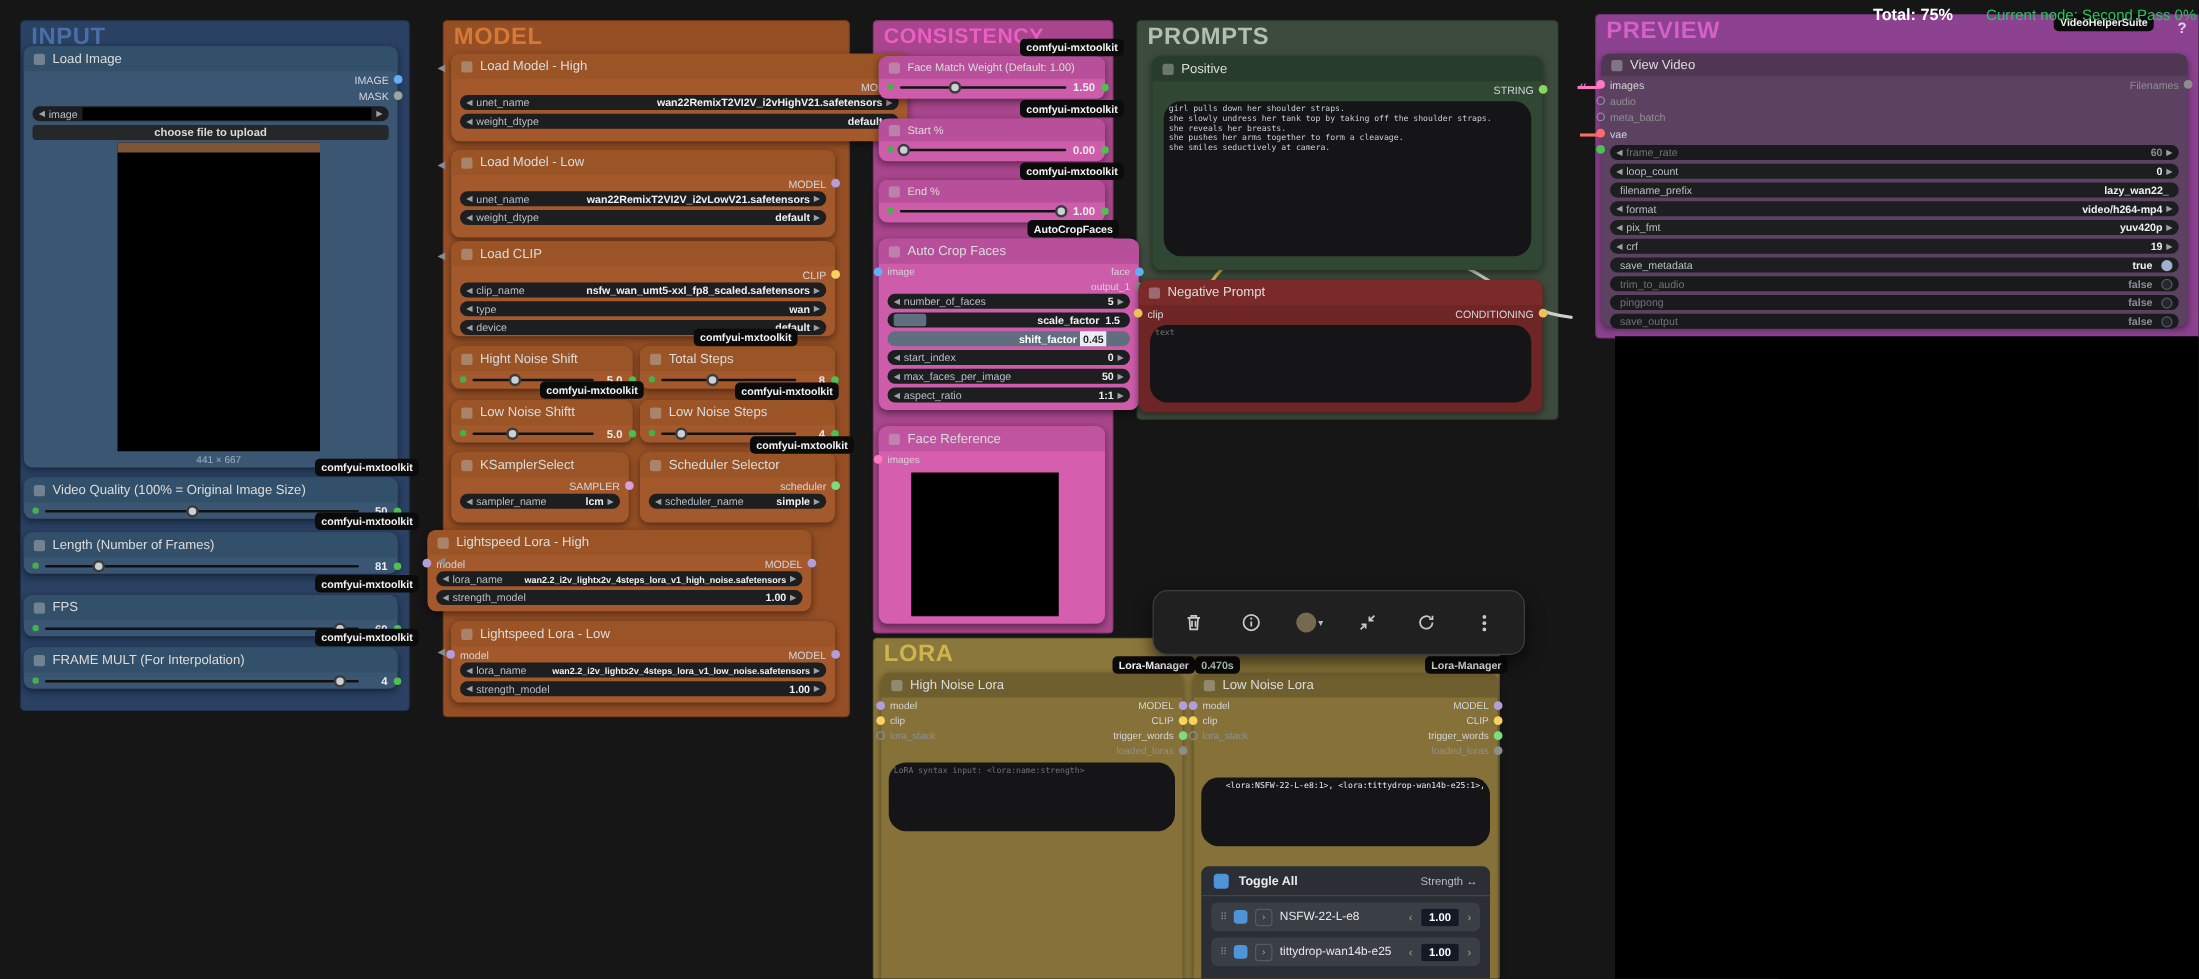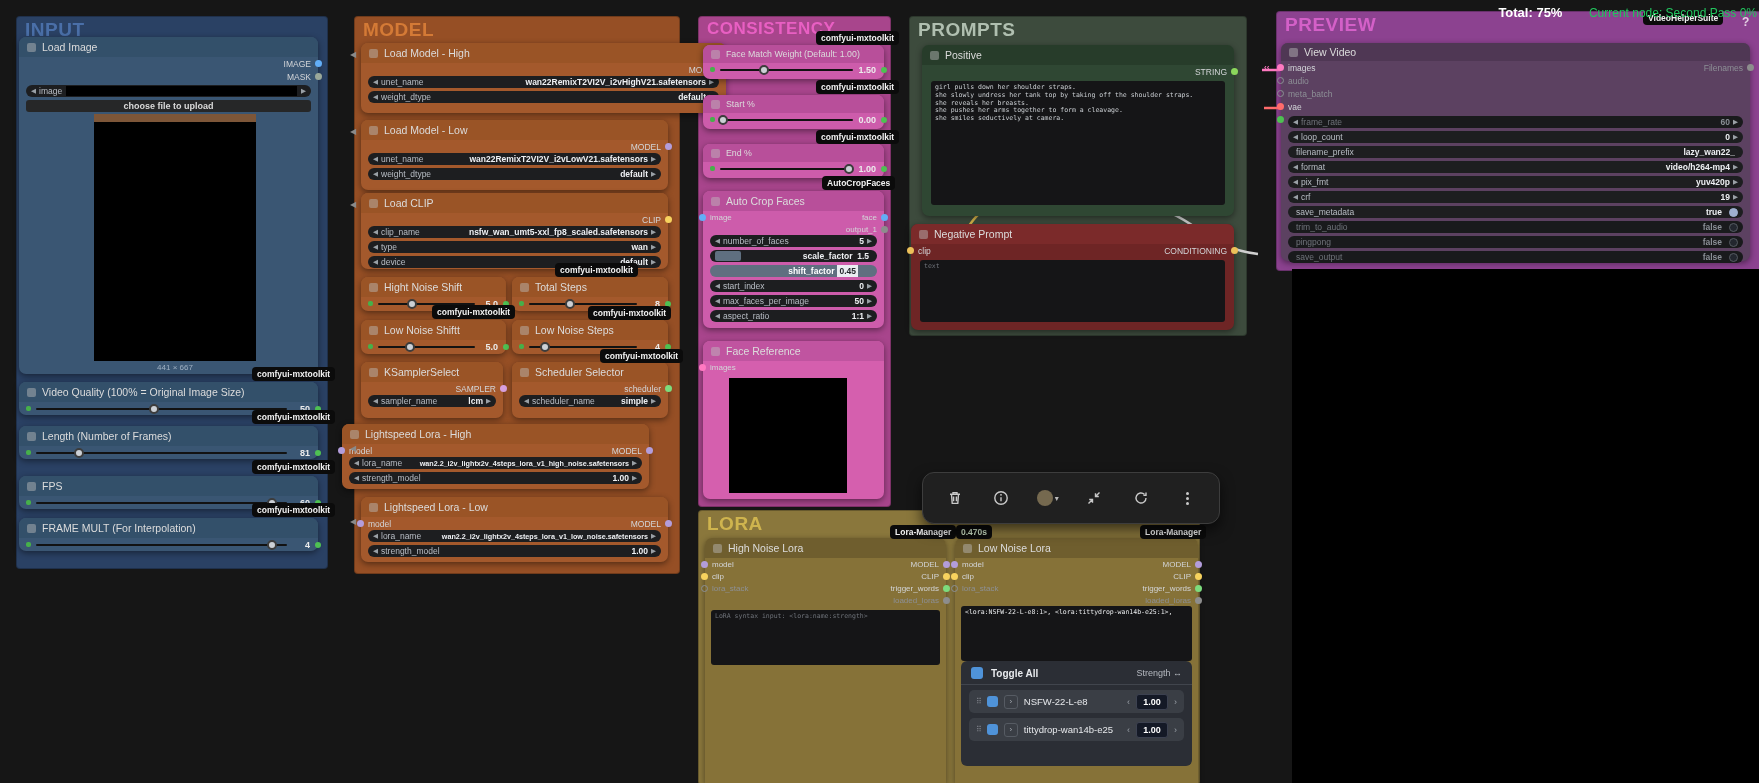--- a/index.html
+++ b/index.html
@@ -41,21 +41,21 @@
   
   .srow{display:flex;align-items:center;gap:5px;padding:0 7px;height:13px;}
   .sin{width:5px;height:5px;background:#46b04a;border-radius:2px;flex:0 0 5px;}
   .strk{flex:1;position:relative;height:10px;}
   .strk::before{content:"";position:absolute;left:0;right:0;top:4px;height:2px;background:#121212;border-radius:1px;}
   .sknob{position:absolute;top:0;width:10px;height:10px;border-radius:50%;background:#ccd0d5;
          border:2px solid #3c3c3c;box-sizing:border-box;transform:translateX(-50%);}
   .sv{font-size:9px;color:#ececec;font-weight:bold;min-width:18px;text-align:right;}
   .sdot{width:6px;height:6px;border-radius:50%;background:#4ec052;margin-right:-10px;flex:0 0 6px;}
   
-  .ta{background:#151517;border-radius:3px;margin:3px 9px;color:#caced2;
+  .ta{background:#151517;border-radius:14px;margin:3px 9px;color:#caced2;
       font-family:"DejaVu Sans Mono",monospace;font-size:6.5px;line-height:7.8px;
       padding:3px 4px;white-space:pre-wrap;overflow:hidden;}
   .ta.ph{color:#6f737a;}
   
   .badge{position:absolute;background:#0b0b0b;color:#f2f2f2;font-size:8.5px;font-weight:bold;
          padding:2px 5px;border-radius:4px;z-index:6;white-space:nowrap;}
   
   .lpanel{background:#2b2e35;border-radius:6px;margin:0 6px;position:relative;overflow:hidden;}
   .lp-head{display:flex;align-items:center;gap:8px;padding:6px 10px 5px;border-bottom:1px solid #41454d;}
   .chk{width:12px;height:12px;border-radius:3px;background:#4f93d9;flex:0 0 12px;}
@@ -515,21 +515,21 @@
     <div class="srow">
         <span class="sin"></span>
         <span class="strk">
           <span class="sknob" style="left:97%"></span>
         </span>
         <span class="sv">1.00</span>
         <span class="sdot"></span>
       </div>
   </div>
 
-  <div class="node" style="left:703px;top:191px;width:181px;height:137px;--nb:#cd5cab;--nh:#b84f9a;">
+  <div class="node" style="left:703px;top:191px;width:208px;height:137px;--nb:#cd5cab;--nh:#b84f9a;">
     <div class="nh">
         <span class="cbox"></span>
         <span>Auto Crop Faces</span>
       </div>
     <div class="iorow tight">
         <span class="io-l">
           <span class="dot idot" style="background: rgb(98, 174, 247);"></span>
           <span>image</span>
         </span>
       <span class="io-r">
@@ -716,21 +716,21 @@
           <span class="dot odot" style="background: rgb(125, 220, 125);"></span>
         </span>
       </div>
     <div class="iorow tight">
         <span class="io-l"></span>
         <span class="io-r dim-t">
           <span>loaded_loras</span>
           <span class="dot odot" style="background: rgb(141, 141, 141);"></span>
         </span>
       </div>
-    <div class="ta" style="height:49px;margin:0 6px;color:#e8eaec;">&lt;lora:NSFW-22-L-e8:1&gt;, &lt;lora:tittydrop-wan14b-e25:1&gt;,</div>
+    <div class="ta" style="height:49px;margin:16px 6px;color:#e8eaec;text-align:right;">&lt;lora:NSFW-22-L-e8:1&gt;, &lt;lora:tittydrop-wan14b-e25:1&gt;,</div>
     <div class="lpanel" style="height:105px;text-align:right;">
       <div class="lp-head">
         <span class="chk"></span>
         <span class="lp-title">Toggle All</span>
         <span class="lp-str">Strength ↔</span>
       </div>
       <div class="lrow">
         <span class="handle">⠿</span>
         <span class="chk" style="width:11px;height:11px;flex-basis:11px;"></span>
         <span class="xbtn">›</span>

